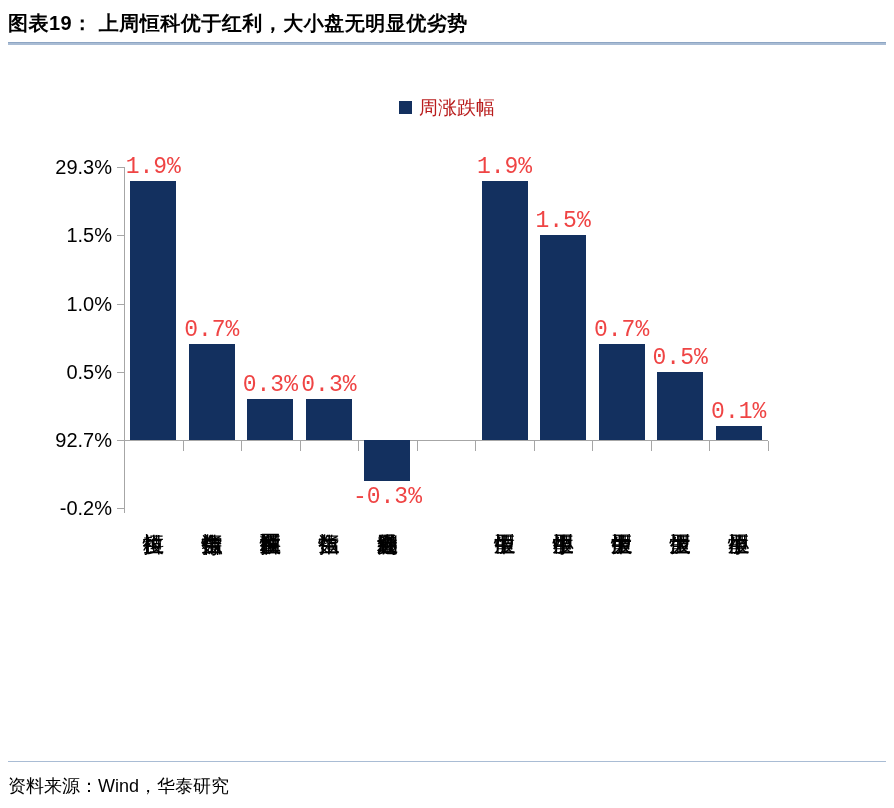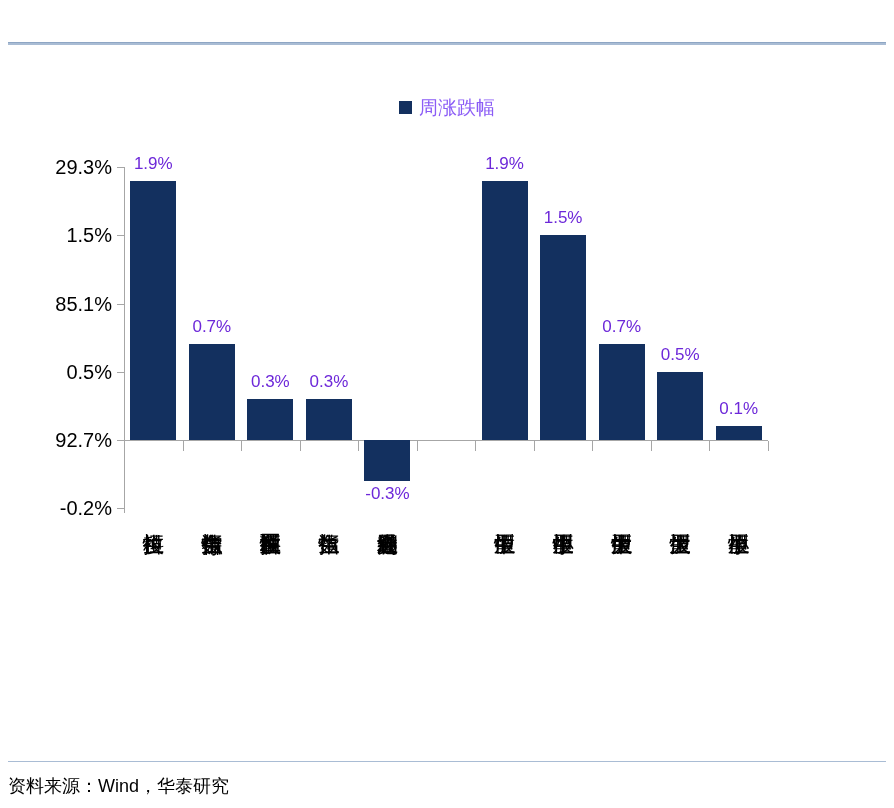--- a/index.html
+++ b/index.html
@@ -61,21 +61,21 @@
     gap: 7px;
   }
   #legend-swatch {
     width: 13px;
     height: 13px;
     background: #13305f;
     display: block;
   }
   #legend-label {
     font-size: 19px;
-    color: #8b5cf6;
+    color: #b91c1c;
     line-height: 1;
     white-space: nowrap;
   }
 
   
   #plot-area {
     position: absolute;
     left: 0;
     top: 0;
     width: 894px;
@@ -133,25 +133,26 @@
     background: #a6a6a6;
   }
 
   
   .bar {
     position: absolute;
     background: #13305f;
   }
   .bar-value {
     position: absolute;
-    font-size: 17px;
-    color: #6d28d9;
+    font-size: 23px;
+    color: #ef4444;
     text-align: center;
     white-space: nowrap;
     transform: translateX(-50%);
+    font-family: Liberation Mono, monospace;
   }
 
   
   .cat-label {
     position: absolute;
     top: 517px;
     font-size: 21px;
     line-height: 1.06;
     color: #000000;
     text-align: center;
@@ -177,35 +178,36 @@
     top: 774px;
     font-size: 18px;
     color: #000000;
     white-space: nowrap;
   }
 </style>
 </head>
 <body>
 
 <div id="exhibit-header">
+  <div id="exhibit-title">图表19： 上周恒科优于红利，大小盘无明显优劣势</div>
   <div id="title-rule"></div>
 </div>
 
 <div id="chart-legend">
   <div id="legend-item">
     <span id="legend-swatch"></span>
     <span id="legend-label">周涨跌幅</span>
   </div>
 </div>
 
 <div id="plot-area">
   <div id="y-labels">
       <div class="y-tick-label" style="top: 167px;">29.3%</div>
       <div class="y-tick-label" style="top: 235.25px;">1.5%</div>
-      <div class="y-tick-label" style="top: 303.5px;">85.1%</div>
+      <div class="y-tick-label" style="top: 303.5px;">1.0%</div>
       <div class="y-tick-label" style="top: 371.75px;">0.5%</div>
       <div class="y-tick-label" style="top: 440px;">92.7%</div>
       <div class="y-tick-label" style="top: 508.25px;">-0.2%</div>
     </div>
   <div id="y-axis-line" style="height: 346px;"></div>
   <div id="zero-line"></div>
 <div class="y-tick-mark" style="top: 167px;"></div>
     <div class="y-tick-mark" style="top: 235.25px;"></div>
     <div class="y-tick-mark" style="top: 303.5px;"></div>
     <div class="y-tick-mark" style="top: 371.75px;"></div>

